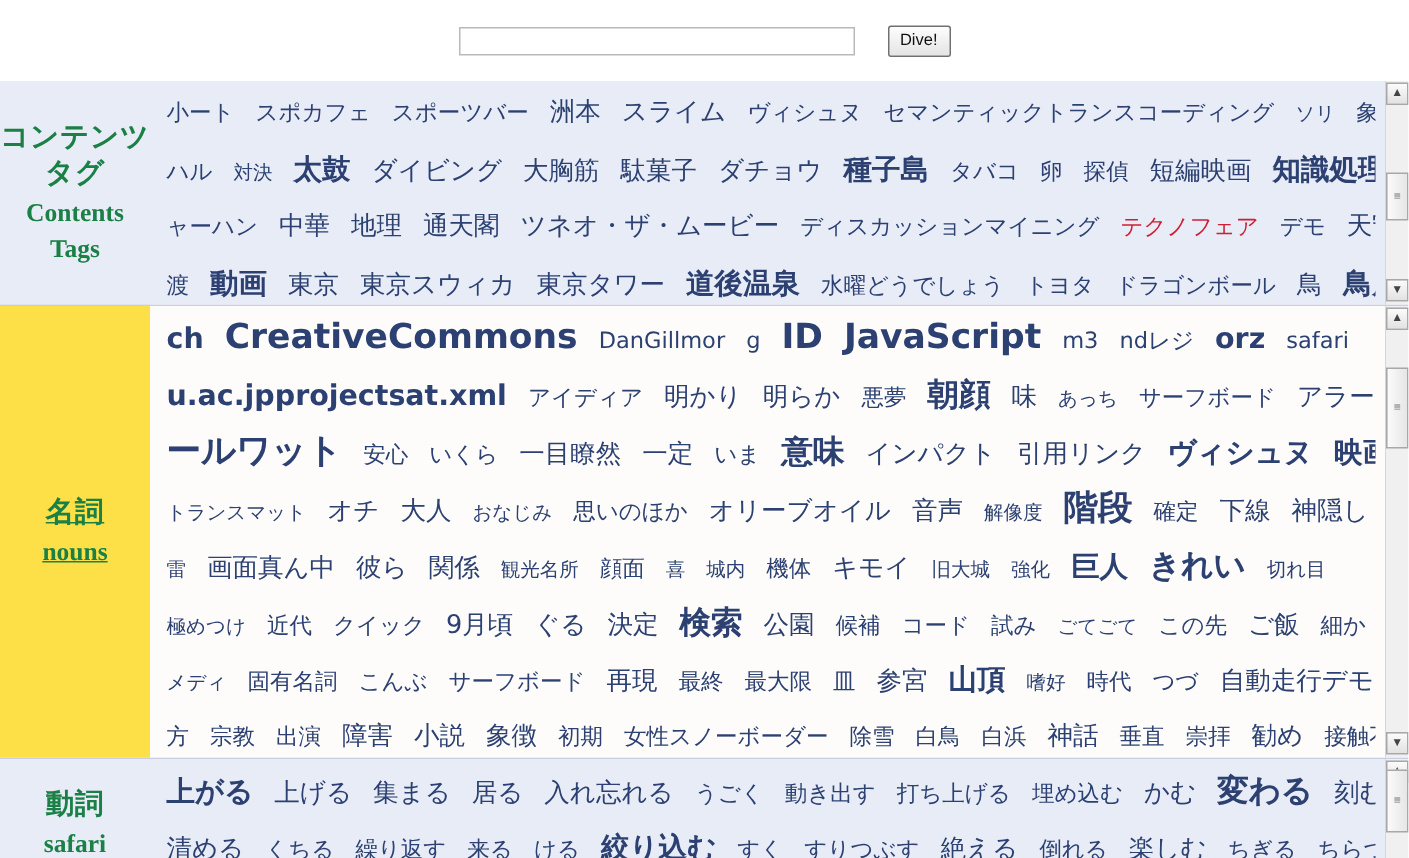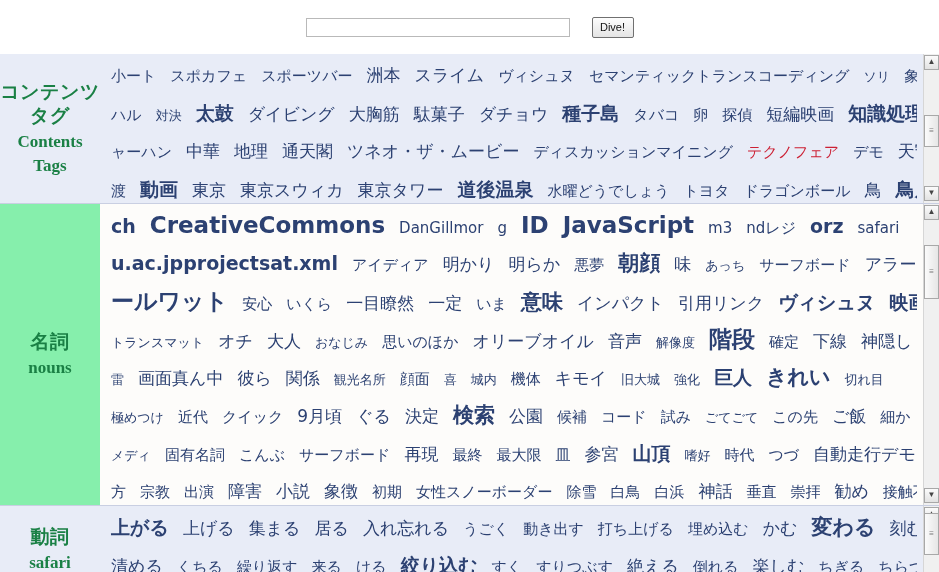--- a/index.html
+++ b/index.html
@@ -67,21 +67,21 @@
     line-height:1.2;
     margin-top:4px;
   }
   .cloud-cell{
     padding:0;
     vertical-align:top;
     position:relative;
   }
   
   .sec-tags .label-cell,.sec-tags .cloud-cell{background:#e8ecf7;}
-  .sec-nouns .label-cell{background:#86efac;}
+  .sec-nouns .label-cell{background:#fde047;text-decoration:underline;}
   .sec-nouns .cloud-cell{background:#fdfcfa;}
   .sec-verbs .label-cell,.sec-verbs .cloud-cell{background:#e8ecf7;}
 
   
   .pane{
     overflow:hidden;
     position:relative;
   }
   .pane-inner{
     padding:2px 6px 2px 4px;

